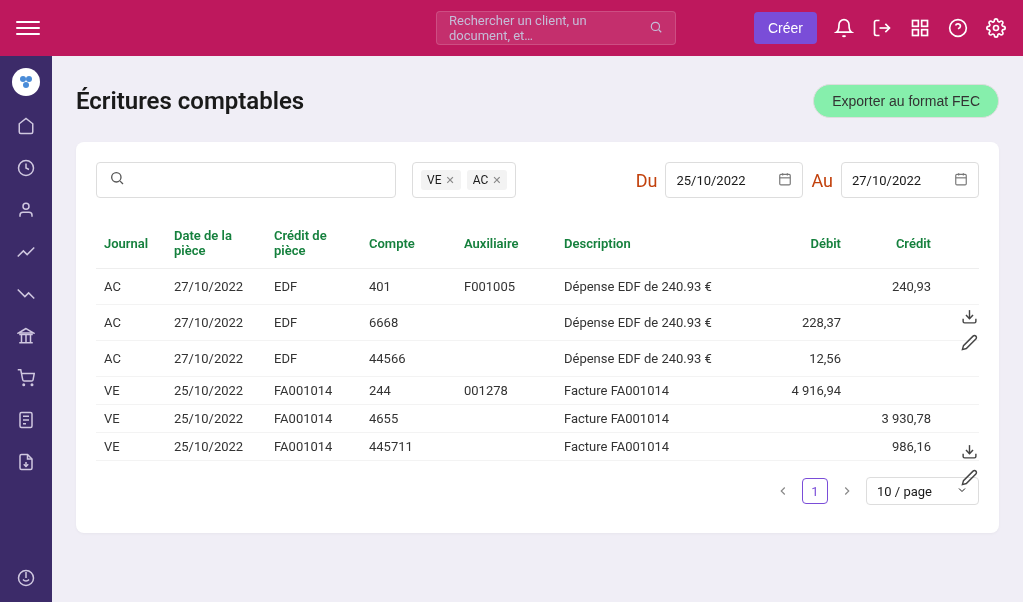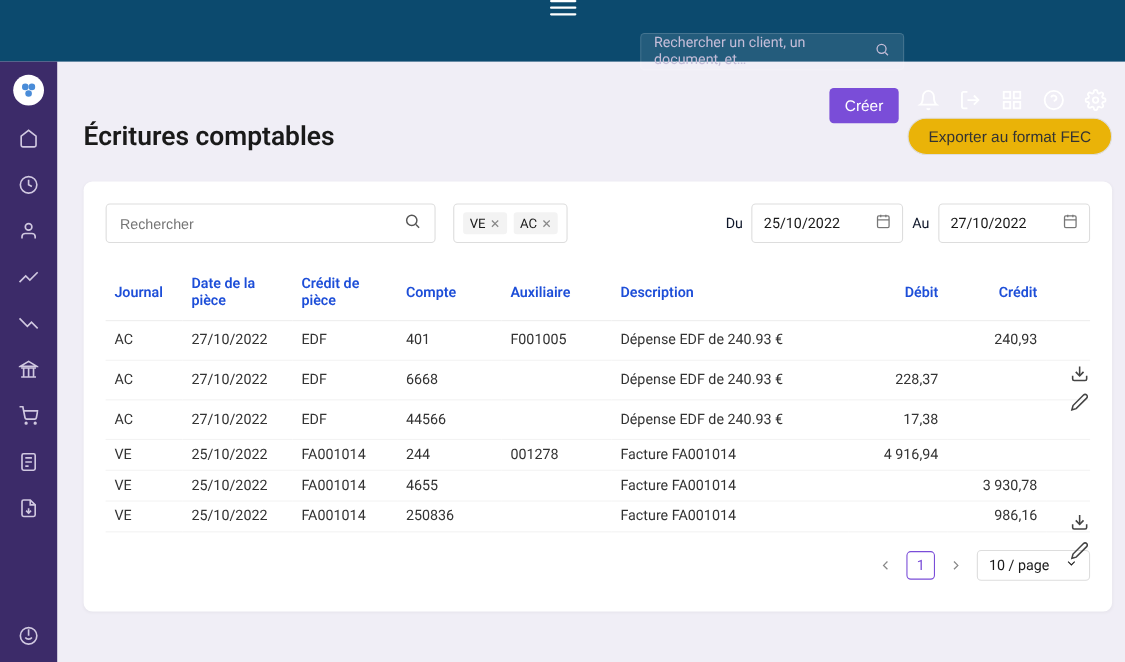--- a/index.html
+++ b/index.html
@@ -1,74 +1,74 @@
 <!DOCTYPE html>
 <html><head>
 <meta charset="utf-8">
 <style>
 * { margin: 0; padding: 0; box-sizing: border-box; }
 body { font-family: -apple-system, BlinkMacSystemFont, "Segoe UI", Roboto, sans-serif; background: #f0eef6; color: #1a1a1a; width: 1023px; height: 602px; overflow: hidden; }
 
-.topbar { background: #0c4a6e; height: 56px; display: flex; align-items: center; padding: 0 16px; gap: 16px; flex-direction: column; }
+.topbar { background: #be185d; height: 56px; display: flex; align-items: center; padding: 0 16px; gap: 16px; }
 .hamburger { width: 24px; height: 24px; display: flex; flex-direction: column; justify-content: center; gap: 4px; cursor: pointer; }
 .hamburger span { height: 2px; background: #fff; border-radius: 1px; }
 
 .search-global { flex: 0 0 auto; margin-left: 380px; background: rgba(255,255,255,0.1); border: 1px solid rgba(255,255,255,0.15); border-radius: 4px; height: 34px; width: 240px; display: flex; align-items: center; padding: 0 12px; color: #c5bdd8; font-size: 13px; gap: 8px; }
 .search-global .ph { flex: 1; }
 .search-global svg { width: 14px; height: 14px; }
 
-.topbar-right { margin-left: auto; display: flex; align-items: flex-start; gap: 16px; }
+.topbar-right { margin-left: auto; display: flex; align-items: center; gap: 16px; }
 .btn-create { background: #7a4dd8; color: #fff; border: none; border-radius: 4px; height: 32px; padding: 0 14px; font-size: 14px; cursor: pointer; }
 .topbar-icon { width: 22px; height: 22px; color: #fff; cursor: pointer; display: flex; align-items: center; justify-content: center; }
 .topbar-icon svg { width: 20px; height: 20px; }
 
 .layout { display: flex; height: calc(602px - 56px); }
 .sidebar { width: 52px; background: #3c2b69; display: flex; flex-direction: column; align-items: center; padding-top: 12px; gap: 18px; position: relative; }
 .sidebar-icon { width: 24px; height: 24px; color: #d0c8e0; cursor: pointer; display: flex; align-items: center; justify-content: center; }
 .sidebar-icon.active { background: #fff; border-radius: 50%; width: 28px; height: 28px; }
 .sidebar-icon svg { width: 18px; height: 18px; }
 .sidebar-bottom { position: absolute; bottom: 12px; }
 
-.main { flex: 1; padding: 28px 12px 0 24px; overflow: auto; margin-top: 23px; }
+.main { flex: 1; padding: 28px 24px 0 24px; overflow: auto; }
 .page-header { display: flex; align-items: center; justify-content: space-between; margin-bottom: 24px; }
 .page-title { font-size: 24px; font-weight: 600; color: #1a1a1a; }
-.btn-export { background: #eab308; border: 1px solid #ddd; border-radius: 18px; padding: 8px 18px; font-size: 14px; cursor: pointer; color: #333; }
+.btn-export { background: #86efac; border: 1px solid #ddd; border-radius: 18px; padding: 8px 18px; font-size: 14px; cursor: pointer; color: #333; }
 
 .card { background: #fff; border-radius: 8px; padding: 20px; box-shadow: 0 1px 3px rgba(0,0,0,0.04); }
 .filters { display: flex; align-items: center; gap: 16px; margin-bottom: 20px; }
 .input-search { border: 1px solid #ddd; border-radius: 4px; height: 36px; width: 300px; display: flex; align-items: center; padding: 0 12px; gap: 8px; }
 .input-search input { border: none; outline: none; flex: 1; font-size: 13px; }
 .input-search svg { width: 16px; height: 16px; color: #555; }
 
 .chips { border: 1px solid #ddd; border-radius: 4px; height: 36px; display: flex; align-items: center; padding: 0 8px; gap: 6px; }
 .chip { background: #f3f3f3; border-radius: 3px; padding: 3px 6px; font-size: 12px; display: flex; align-items: center; gap: 4px; cursor: pointer; }
 .chip .x { font-size: 11px; color: #888; }
 
 .date-group { display: flex; align-items: center; gap: 8px; margin-left: auto; }
-.date-label { font-size: 13px; color: #0f172a; }
+.date-label { font-size: 18px; color: #c2410c; }
 .date-input { border: 1px solid #ddd; border-radius: 4px; height: 36px; width: 138px; display: flex; align-items: center; padding: 0 10px; justify-content: space-between; font-size: 13px; }
 .date-input svg { width: 14px; height: 14px; color: #777; }
 
 .table-container { position: relative; }
 table { width: 100%; border-collapse: collapse; font-size: 13px; }
-th { text-align: left; font-weight: 600; padding: 10px 8px; border-bottom: 1px solid #eee; color: #1d4ed8; }
+th { text-align: left; font-weight: 600; padding: 10px 8px; border-bottom: 1px solid #eee; color: #15803d; }
 th.num, td.num { text-align: right; }
 td { padding: 10px 8px; border-bottom: 1px solid #f3f3f3; vertical-align: middle; color: #333; }
 tr.tight td { padding: 6px 8px; }
 
 .row-actions { position: absolute; right: 0px; display: flex; flex-direction: column; gap: 8px; }
 .row-actions.a1 { top: 90px; }
 .row-actions.a2 { top: 225px; }
 .action-icon { width: 18px; height: 18px; color: #444; cursor: pointer; }
 .action-icon svg { width: 17px; height: 17px; }
 
 .pagination { display: flex; align-items: center; justify-content: flex-end; gap: 10px; margin-top: 16px; padding-bottom: 8px; }
 .pag-arrow { width: 18px; height: 18px; cursor: pointer; color: #888; display: flex; align-items: center; justify-content: center; }
 .pag-num { border: 1px solid #7a4dd8; color: #7a4dd8; border-radius: 4px; width: 26px; height: 26px; display: flex; align-items: center; justify-content: center; font-size: 13px; cursor: pointer; }
-.pag-size { border: 1px solid #ddd; border-radius: 4px; height: 28px; padding: 0 10px; display: flex; align-items: center; gap: 14px; font-size: 13px; cursor: pointer; justify-content: center; }
+.pag-size { border: 1px solid #ddd; border-radius: 4px; height: 28px; padding: 0 10px; display: flex; align-items: center; gap: 24px; font-size: 13px; cursor: pointer; justify-content: center; }
 </style>
 </head>
 <body>
 
 <div class="topbar">
   <div class="hamburger">
       <span></span>
       <span></span>
       <span></span>
     </div>
@@ -198,21 +198,20 @@
 
   <div class="main">
     <div class="page-header">
       <h1 class="page-title">Écritures comptables</h1>
       <button class="btn-export">Exporter au format FEC</button>
     </div>
 
     <div class="card">
       <div class="filters">
         <div class="input-search">
-          <input type="text" placeholder="Rechercher" style="">
           <span><svg viewBox="0 0 24 24" fill="none" stroke="currentColor" stroke-width="2">
                 <circle cx="11" cy="11" r="7"></circle>
                 <path d="m21 21-4.3-4.3"></path>
               </svg></span>
         </div>
         <div class="chips">
           <span class="chip">
               <span>VE</span>
               <span class="x">✕</span>
             </span>
@@ -283,21 +282,21 @@
                 <td class="num"></td>
                 <td></td>
               </tr>
               <tr>
                 <td>AC</td>
                 <td>27/10/2022</td>
                 <td>EDF</td>
                 <td>44566</td>
                 <td></td>
                 <td>Dépense EDF de 240.93 €</td>
-                <td class="num">17,38</td>
+                <td class="num">12,56</td>
                 <td class="num"></td>
                 <td></td>
               </tr>
               <tr class="tight">
                 <td>VE</td>
                 <td>25/10/2022</td>
                 <td>FA001014</td>
                 <td>244</td>
                 <td>001278</td>
                 <td>Facture FA001014</td>
@@ -313,21 +312,21 @@
                 <td></td>
                 <td>Facture FA001014</td>
                 <td class="num"></td>
                 <td class="num">3 930,78</td>
                 <td></td>
               </tr>
               <tr class="tight">
                 <td>VE</td>
                 <td>25/10/2022</td>
                 <td>FA001014</td>
-                <td>250836</td>
+                <td>445711</td>
                 <td></td>
                 <td>Facture FA001014</td>
                 <td class="num"></td>
                 <td class="num">986,16</td>
                 <td></td>
               </tr>
             </tbody>
         </table>
         <div class="row-actions a1">
           <div class="action-icon"><svg viewBox="0 0 24 24" fill="none" stroke="currentColor" stroke-width="2">

